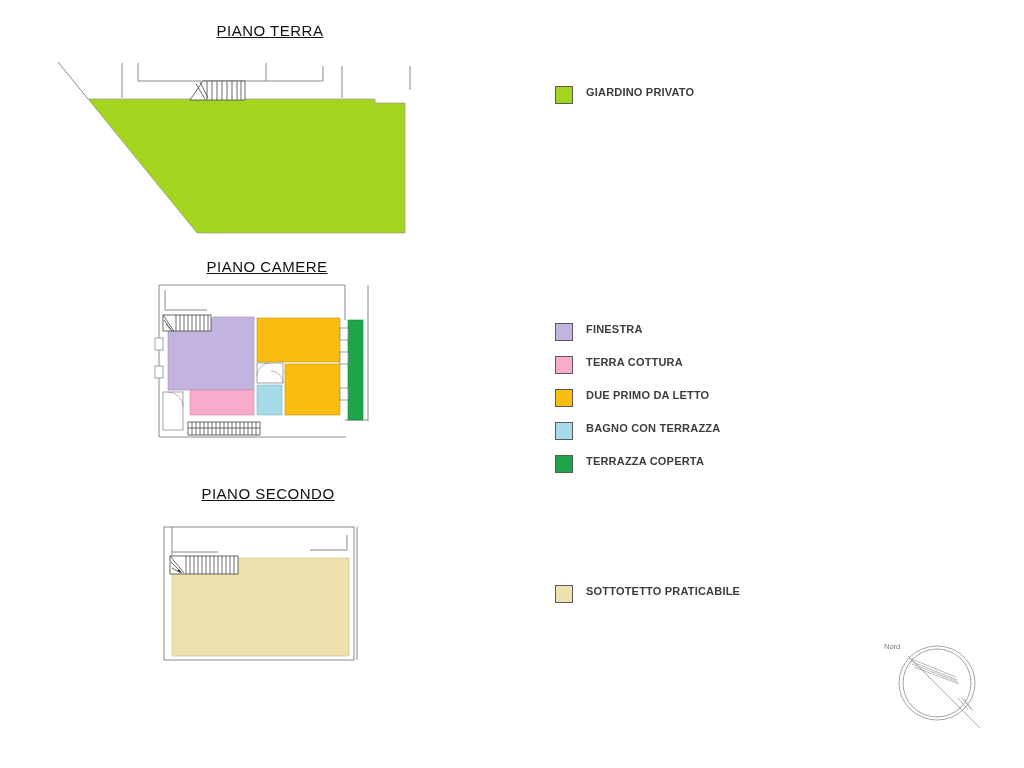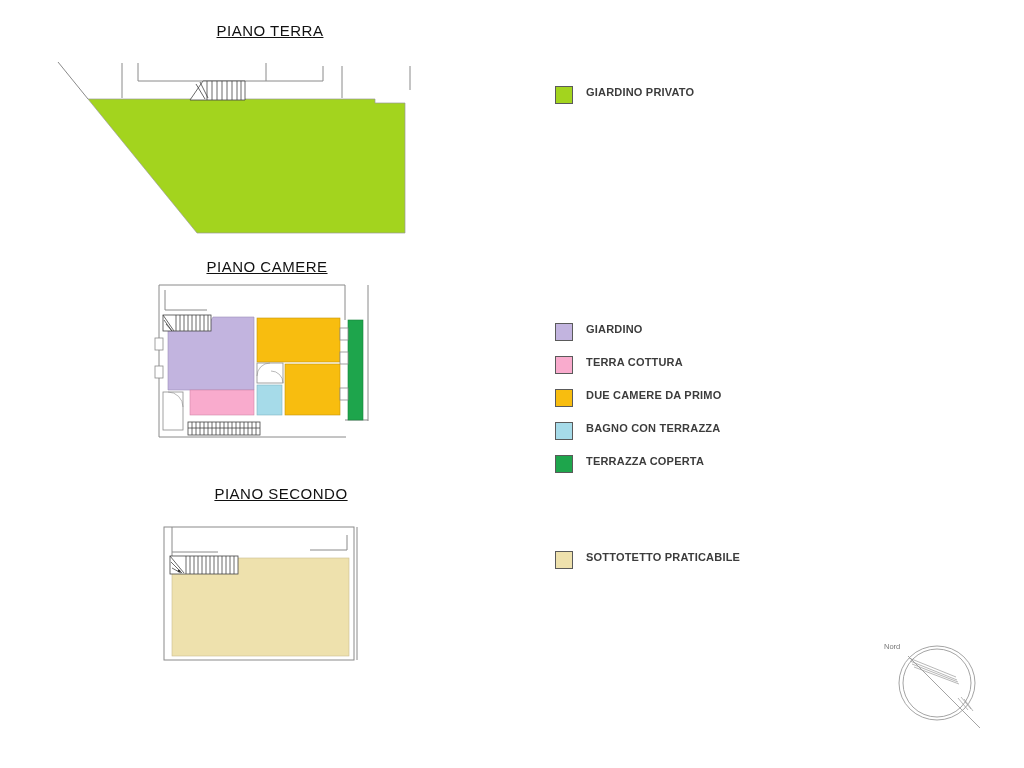--- a/index.html
+++ b/index.html
@@ -25,21 +25,21 @@
   .compass{position:absolute;left:870px;top:628px;}
   svg line, svg path, svg polyline{vector-effect:non-scaling-stroke;}
 </style>
 </head>
 <body>
 
 <div class="floor-title" style="left:150px;top:22px;">PIANO TERRA</div>
 
 <div class="floor-title" style="left:147px;top:258px;">PIANO CAMERE</div>
 
-<div class="floor-title" style="left:161px;top:485px;">PIANO SECONDO</div>
+<div class="floor-title" style="left:148px;top:485px;">PIANO SECONDO</div>
 
 <svg class="plan" style="left:55px;top:55px;" width="365" height="185" viewBox="0 0 365 185">
   <g stroke="#8a8a8a" stroke-width="1" fill="none">
     <line x1="3" y1="7" x2="33" y2="44"></line>
     <line x1="67" y1="8" x2="67" y2="43"></line>
     <line x1="83" y1="8" x2="83" y2="26"></line>
     <line x1="83" y1="26" x2="268" y2="26"></line>
     <line x1="211" y1="8" x2="211" y2="26"></line>
     <line x1="268" y1="11" x2="268" y2="26"></line>
     <line x1="287" y1="11" x2="287" y2="43"></line>
@@ -173,41 +173,41 @@
 <div class="legend-group" style="top:86px;">
   <div class="legend-item">
     <div class="swatch" style="background: rgb(163, 212, 30);"></div>
     <span class="legend-label">GIARDINO PRIVATO</span>
   </div>
 </div>
 
 <div class="legend-group" style="top:323px;">
   <div class="legend-item">
     <div class="swatch" style="background: rgb(194, 180, 223);"></div>
-    <span class="legend-label">GIARDINO</span>
+    <span class="legend-label">FINESTRA</span>
   </div>
   <div class="legend-item">
     <div class="swatch" style="background: rgb(249, 171, 205);"></div>
     <span class="legend-label">TERRA COTTURA</span>
   </div>
   <div class="legend-item">
     <div class="swatch" style="background: rgb(248, 189, 15);"></div>
-    <span class="legend-label">DUE CAMERE DA PRIMO</span>
+    <span class="legend-label">DUE PRIMO DA LETTO</span>
   </div>
   <div class="legend-item">
     <div class="swatch" style="background: rgb(166, 219, 233);"></div>
     <span class="legend-label">BAGNO CON TERRAZZA</span>
   </div>
   <div class="legend-item">
     <div class="swatch" style="background: rgb(30, 165, 76);"></div>
     <span class="legend-label">TERRAZZA COPERTA</span>
   </div>
 </div>
 
-<div class="legend-group" style="top:551px;">
+<div class="legend-group" style="top:585px;">
   <div class="legend-item">
     <div class="swatch" style="background: rgb(238, 225, 173);"></div>
     <span class="legend-label">SOTTOTETTO PRATICABILE</span>
   </div>
 </div>
 
 <svg class="compass" width="140" height="135" viewBox="0 0 140 135">
   <text x="14" y="21" font-size="7.5" fill="#777">Nord</text>
   <g stroke="#9a9a9a" stroke-width="0.9" fill="none">
     <ellipse cx="67" cy="55" rx="38" ry="37"></ellipse>

